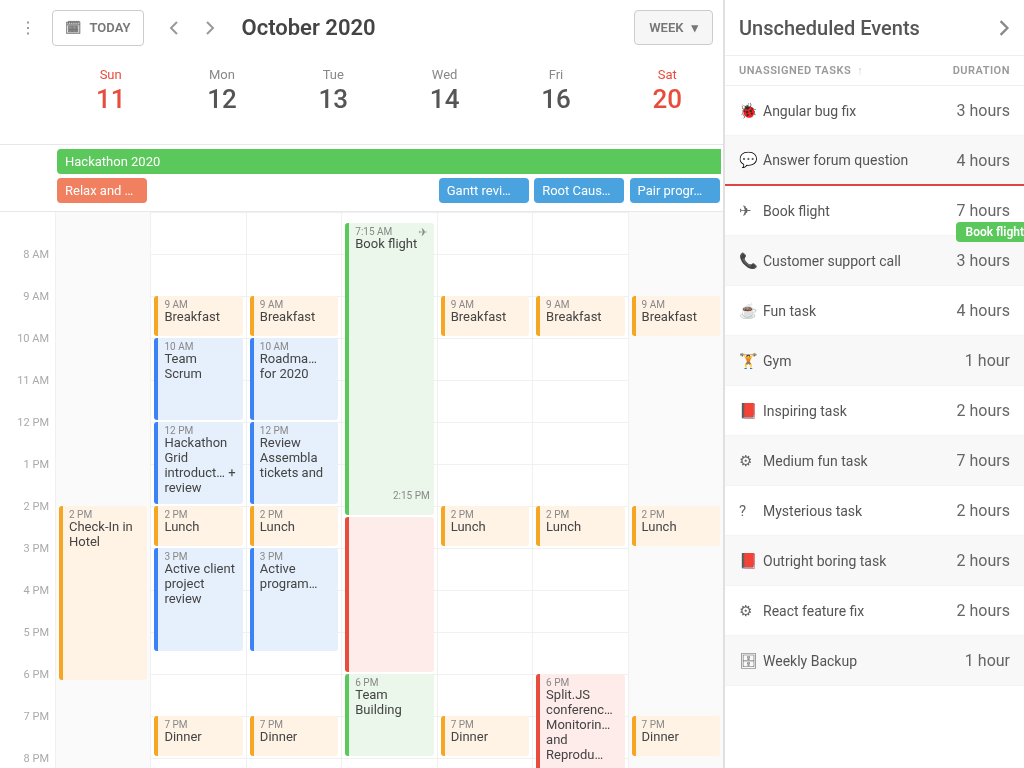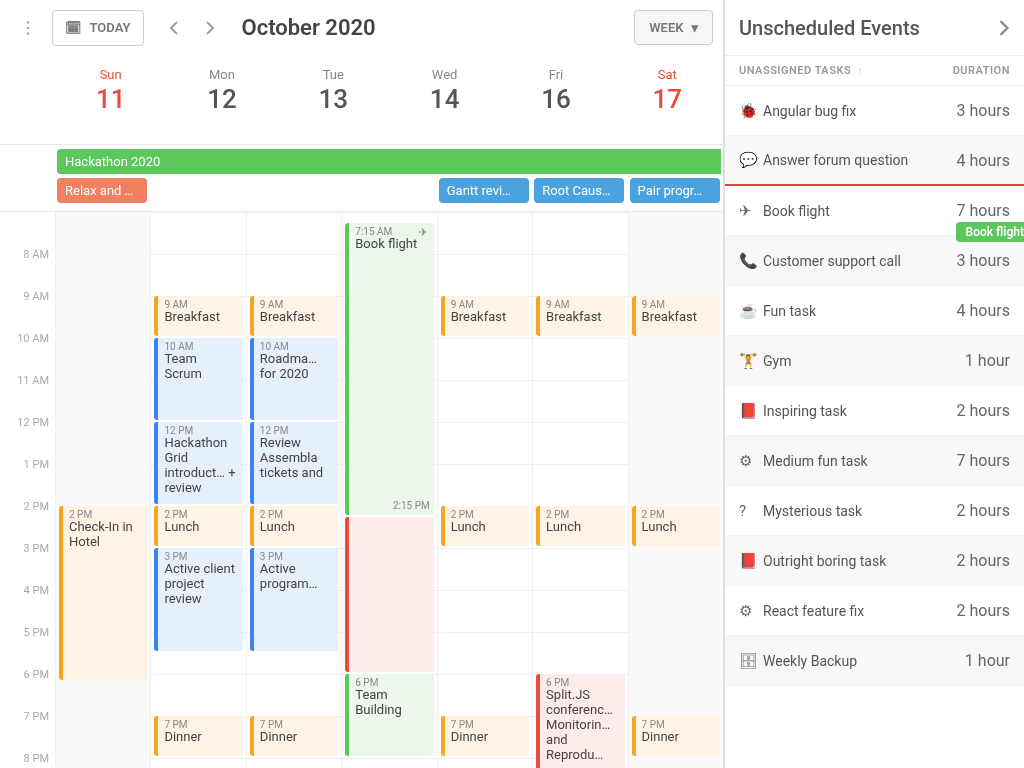--- a/index.html
+++ b/index.html
@@ -102,21 +102,21 @@
       <div class="day-header">
         <div class="dow">Wed</div>
         <div class="daynum">14</div>
       </div>
       <div class="day-header">
         <div class="dow">Fri</div>
         <div class="daynum">16</div>
       </div>
       <div class="day-header weekend">
         <div class="dow">Sat</div>
-        <div class="daynum">17</div>
+        <div class="daynum">20</div>
       </div>
     </div>
 
   <div class="allday-zone">
     <div class="allday-gutter"></div>
     <div class="allday-grid" id="allday-grid">
         <div class="allday-row">
           <div class="allday-event hackathon" style="flex: 7 1 0%; border-top-right-radius: 0px; border-bottom-right-radius: 0px; position: relative;">Hackathon 2020</div>
         </div>
         <div class="allday-row" style="position: relative;">
@@ -222,21 +222,21 @@
           <div class="event orange-ev" style="top: 504px; height: 40px;">
             <div class="etime">7 PM</div>
             <div class="etitle">Dinner</div>
           </div>
         </div>
         <div class="day-col">
           <div class="event green-slot" style="top: 10.5px; height: 292px;">
             <span class="plane-icon">✈</span>
             <div class="etime">7:15 AM</div>
             <div class="etitle">Book flight</div>
-            <div class="etime" style="position:absolute;bottom:4px;right:4px">2:15 PM</div>
+            <div class="etime" style="position:absolute;bottom:14px;right:4px">2:15 PM</div>
           </div>
           <div class="event red-slot" style="top: 304.5px; height: 155.5px;"></div>
           <div class="event green-slot" style="top: 462px; height: 82px;">
             <div class="etime">6 PM</div>
             <div class="etitle">Team Building</div>
           </div>
         </div>
         <div class="day-col">
           <div class="event orange-ev" style="top: 84px; height: 40px;">
             <div class="etime">9 AM</div>

